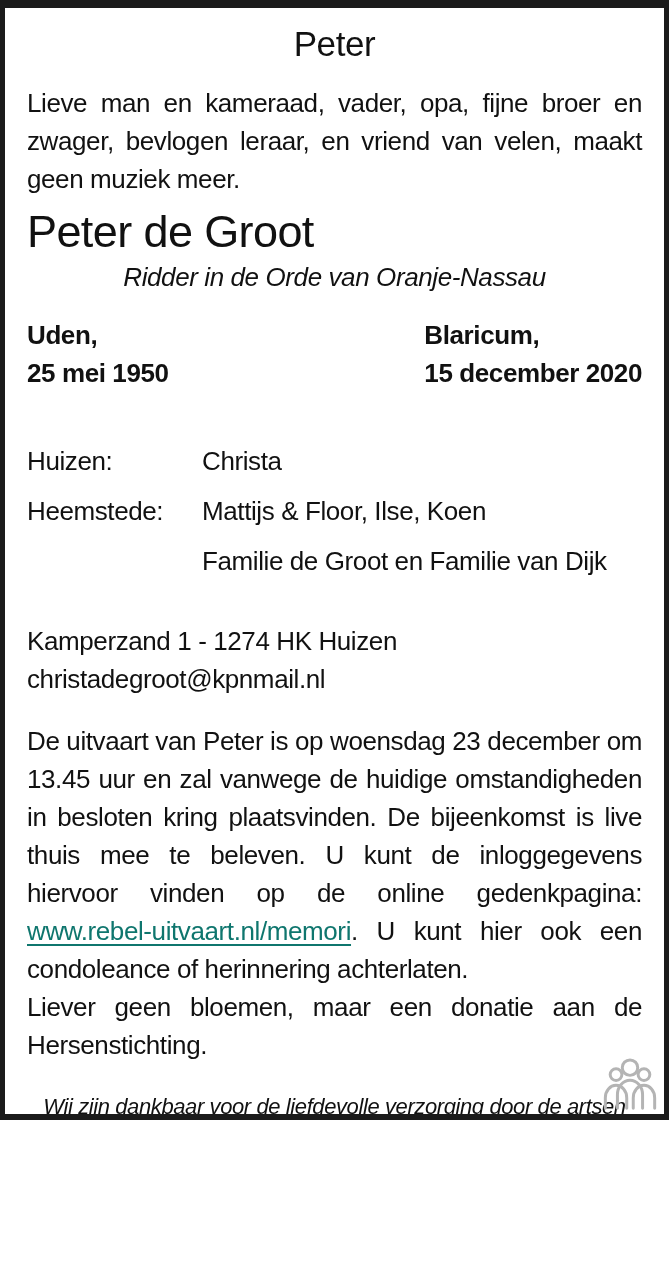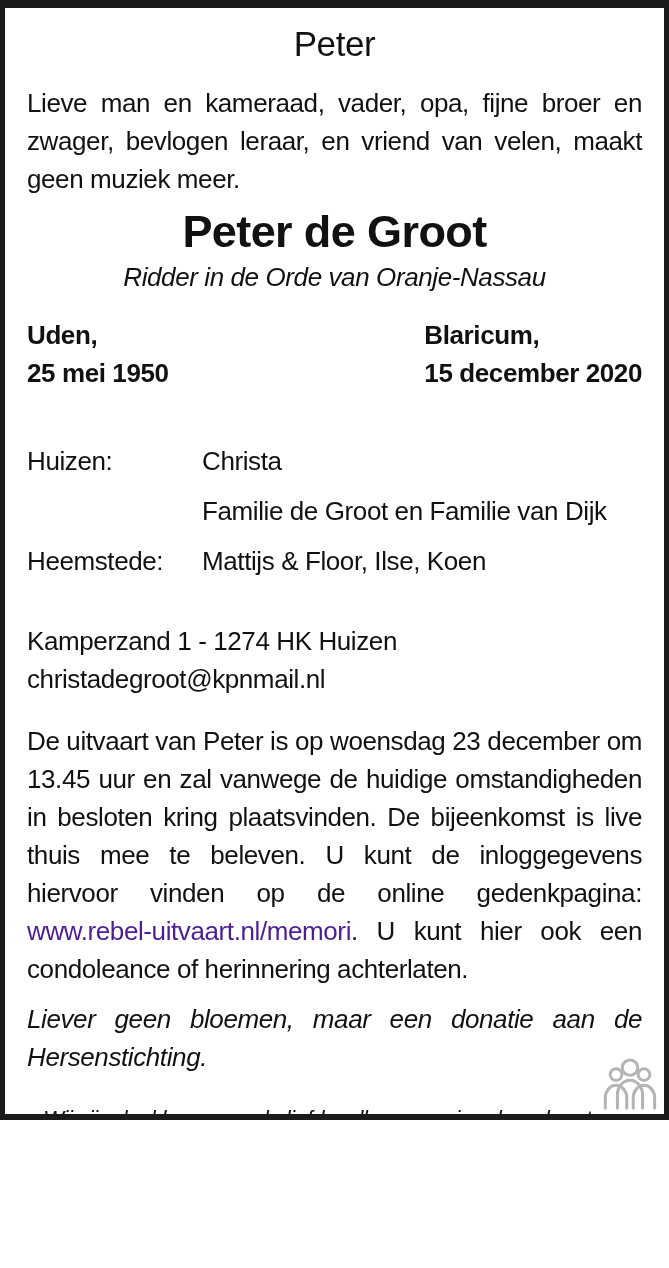--- a/index.html
+++ b/index.html
@@ -33,24 +33,23 @@
   }
   .intro {
     margin-top: 18px;
     font-size: 26px;
     line-height: 38px;
     letter-spacing: -0.4px;
     text-align: justify;
   }
   .full-name {
     margin-top: 8px;
-    text-align: center;
     font-size: 45px;
     line-height: 52px;
-    font-weight: bold;
+    font-weight: normal;
     letter-spacing: -0.6px;
   }
   .honor {
     text-align: center;
     font-size: 26px;
     line-height: 38px;
     letter-spacing: -0.4px;
     font-style: italic;
   }
   .dates-row {
@@ -87,30 +86,29 @@
     letter-spacing: -0.4px;
   }
   .funeral {
     margin-top: 24px;
     font-size: 26px;
     line-height: 38px;
     letter-spacing: -0.4px;
     text-align: justify;
   }
   .memorial-link {
+    text-decoration: underline;
     text-underline-offset: 4px;
-    color: #4c1d95;
+    color: #0f766e;
   }
   .flowers {
-    margin-top: 12px;
     font-size: 26px;
     line-height: 38px;
     letter-spacing: -0.4px;
     text-align: justify;
-    font-style: italic;
   }
   .thanks {
     margin-top: 24px;
     font-size: 22px;
     line-height: 37px;
     letter-spacing: -0.4px;
     font-style: italic;
     text-align: center;
     padding: 0 8px;
   }
@@ -145,26 +143,26 @@
       <div>15 december 2020</div>
     </div>
   </div>
 
   <div class="family">
     <div class="family-row">
       <div class="family-city">Huizen:</div>
       <div class="family-names">Christa</div>
     </div>
     <div class="family-row">
+      <div class="family-city">Heemstede:</div>
+      <div class="family-names">Mattijs &amp; Floor, Ilse, Koen</div>
+    </div>
+    <div class="family-row">
       <div class="family-city"></div>
       <div class="family-names">Familie de Groot en Familie van Dijk</div>
-    </div>
-    <div class="family-row">
-      <div class="family-city">Heemstede:</div>
-      <div class="family-names">Mattijs &amp; Floor, Ilse, Koen</div>
     </div>
   </div>
 
   <div class="address-block">
     <div>Kamperzand 1 - 1274 HK Huizen</div>
     <div>christadegroot@kpnmail.nl</div>
   </div>
 
   <div class="funeral"><span>De uitvaart van Peter is op woensdag 23 december om 13.45 uur en zal vanwege de huidige omstandigheden in besloten kring plaatsvinden. De bijeenkomst is live thuis mee te beleven. U kunt de inloggegevens hiervoor vinden op de online gedenkpagina: </span><span class="memorial-link">www.rebel-uitvaart.nl/memori</span><span>. U kunt hier ook een condoleance of herinnering achterlaten.</span></div>
 

